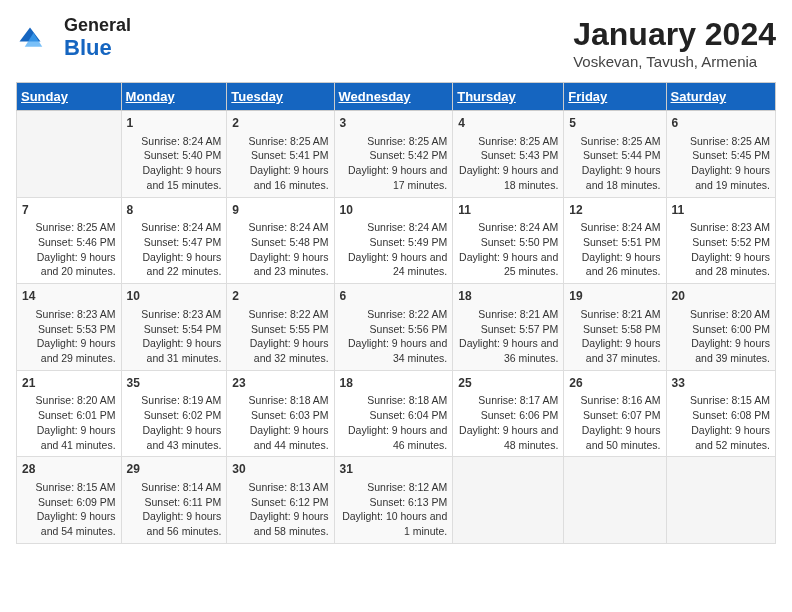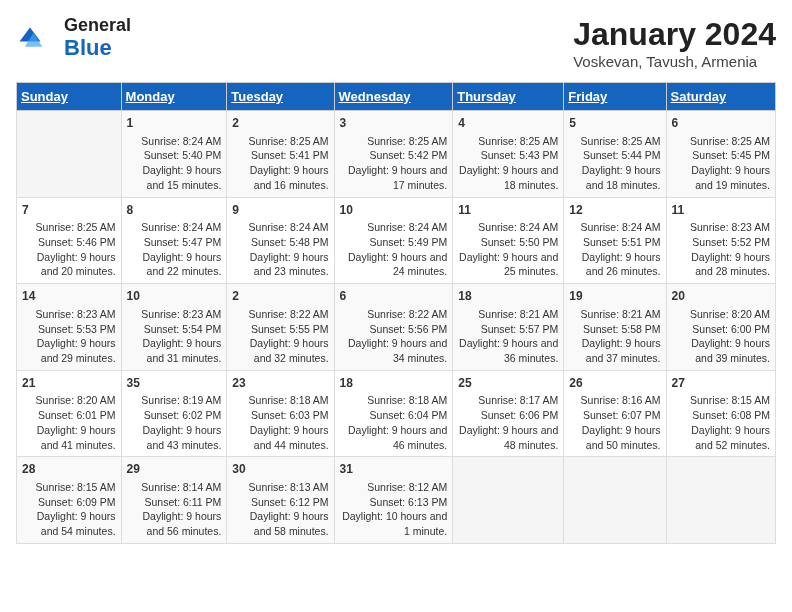--- a/index.html
+++ b/index.html
@@ -237,21 +237,21 @@
         </td>
         <td>
           <span class="day-number">25</span>
           <div class="day-info">Sunrise: 8:17 AM<br>Sunset: 6:06 PM<br>Daylight: 9 hours and 48 minutes.</div>
         </td>
         <td>
           <span class="day-number">26</span>
           <div class="day-info">Sunrise: 8:16 AM<br>Sunset: 6:07 PM<br>Daylight: 9 hours and 50 minutes.</div>
         </td>
         <td>
-          <span class="day-number">27</span>
+          <span class="day-number">33</span>
           <div class="day-info">Sunrise: 8:15 AM<br>Sunset: 6:08 PM<br>Daylight: 9 hours and 52 minutes.</div>
         </td>
       </tr>
       <tr>
         <td>
           <span class="day-number">28</span>
           <div class="day-info">Sunrise: 8:15 AM<br>Sunset: 6:09 PM<br>Daylight: 9 hours and 54 minutes.</div>
         </td>
         <td>
           <span class="day-number">29</span>

